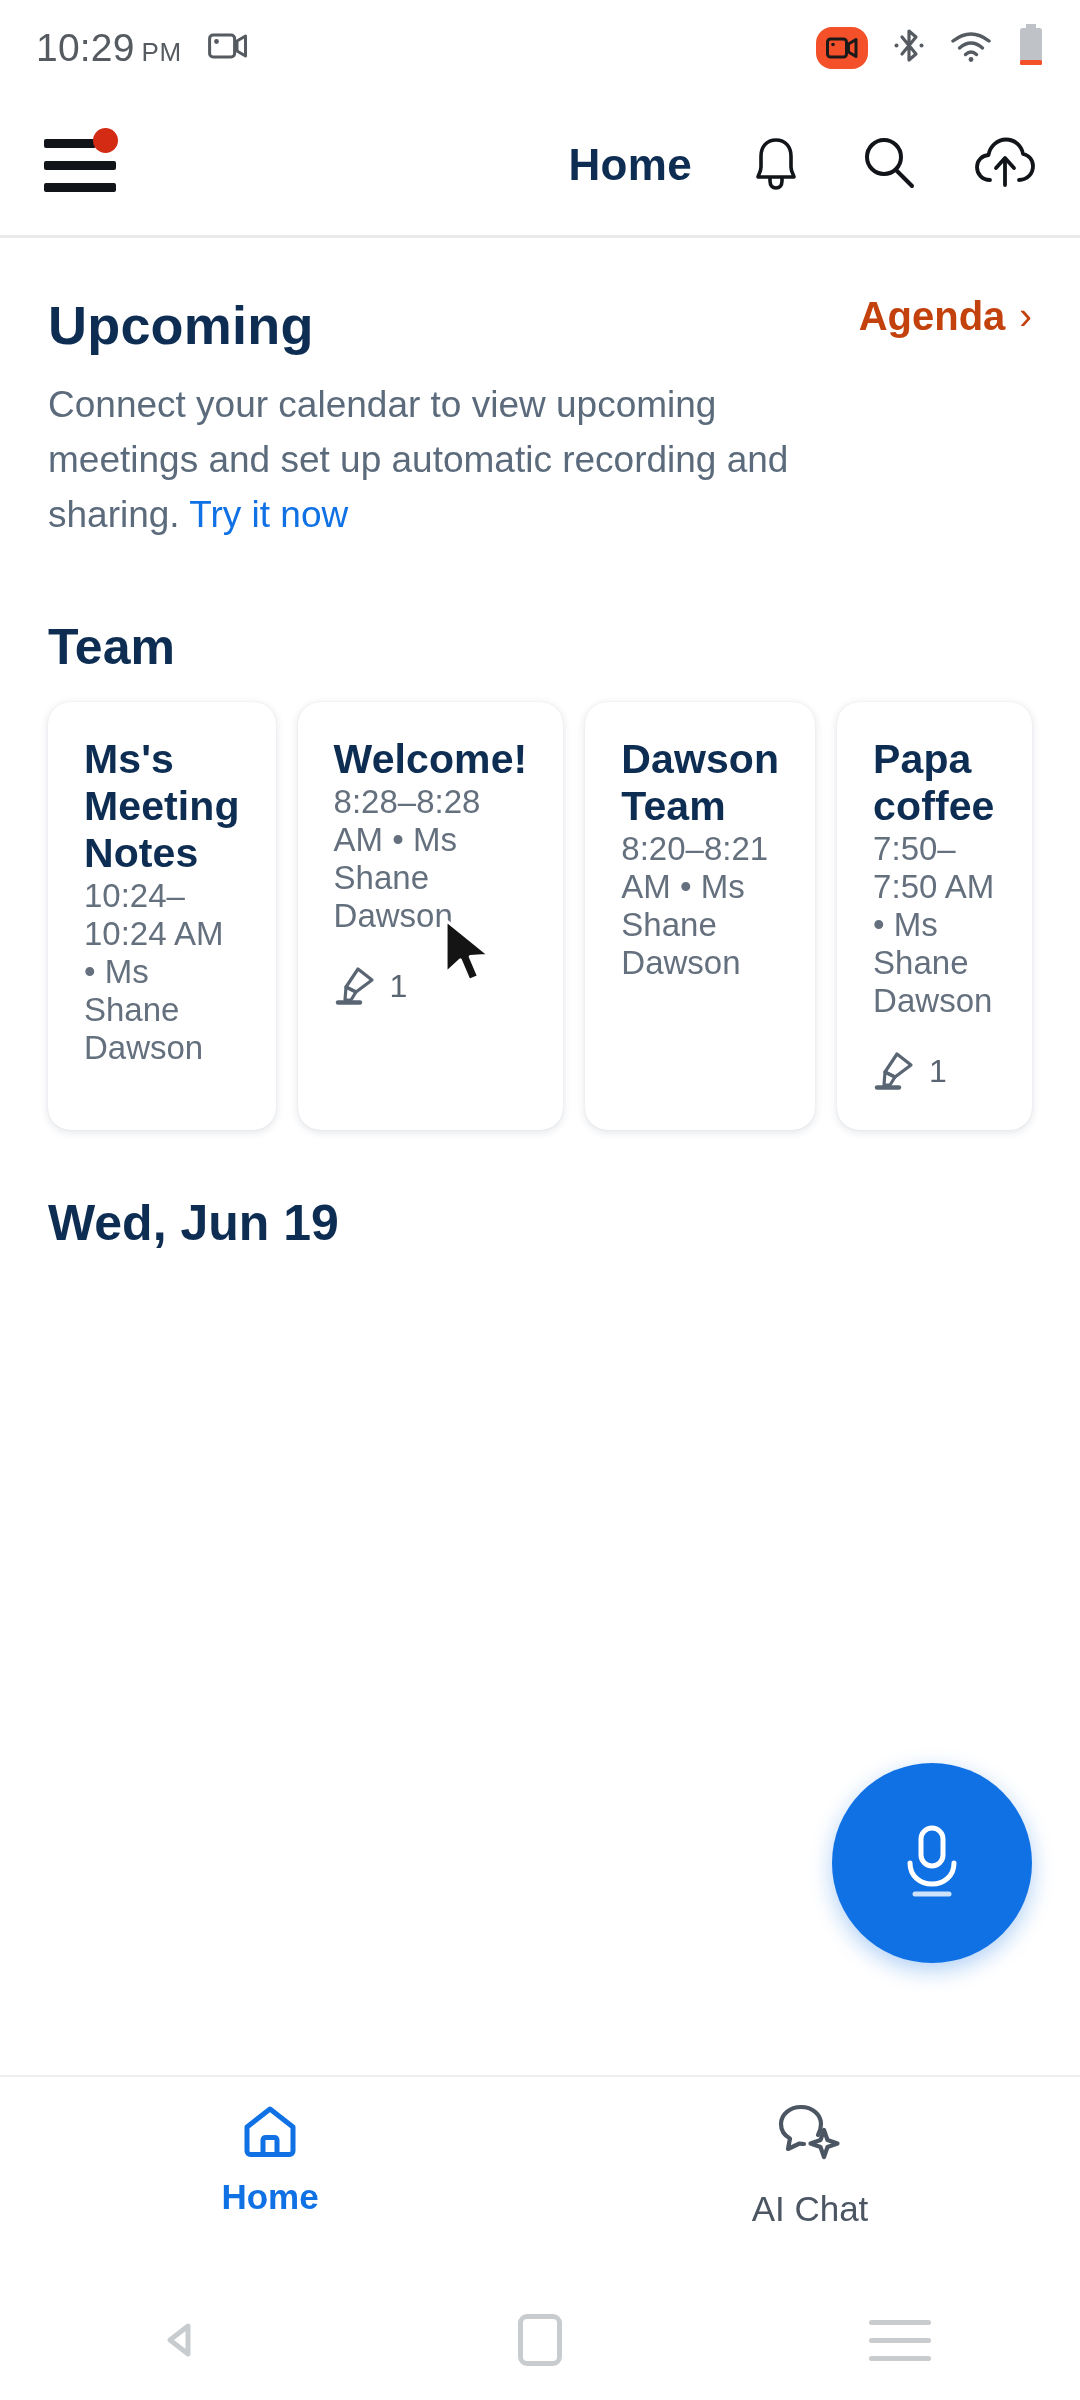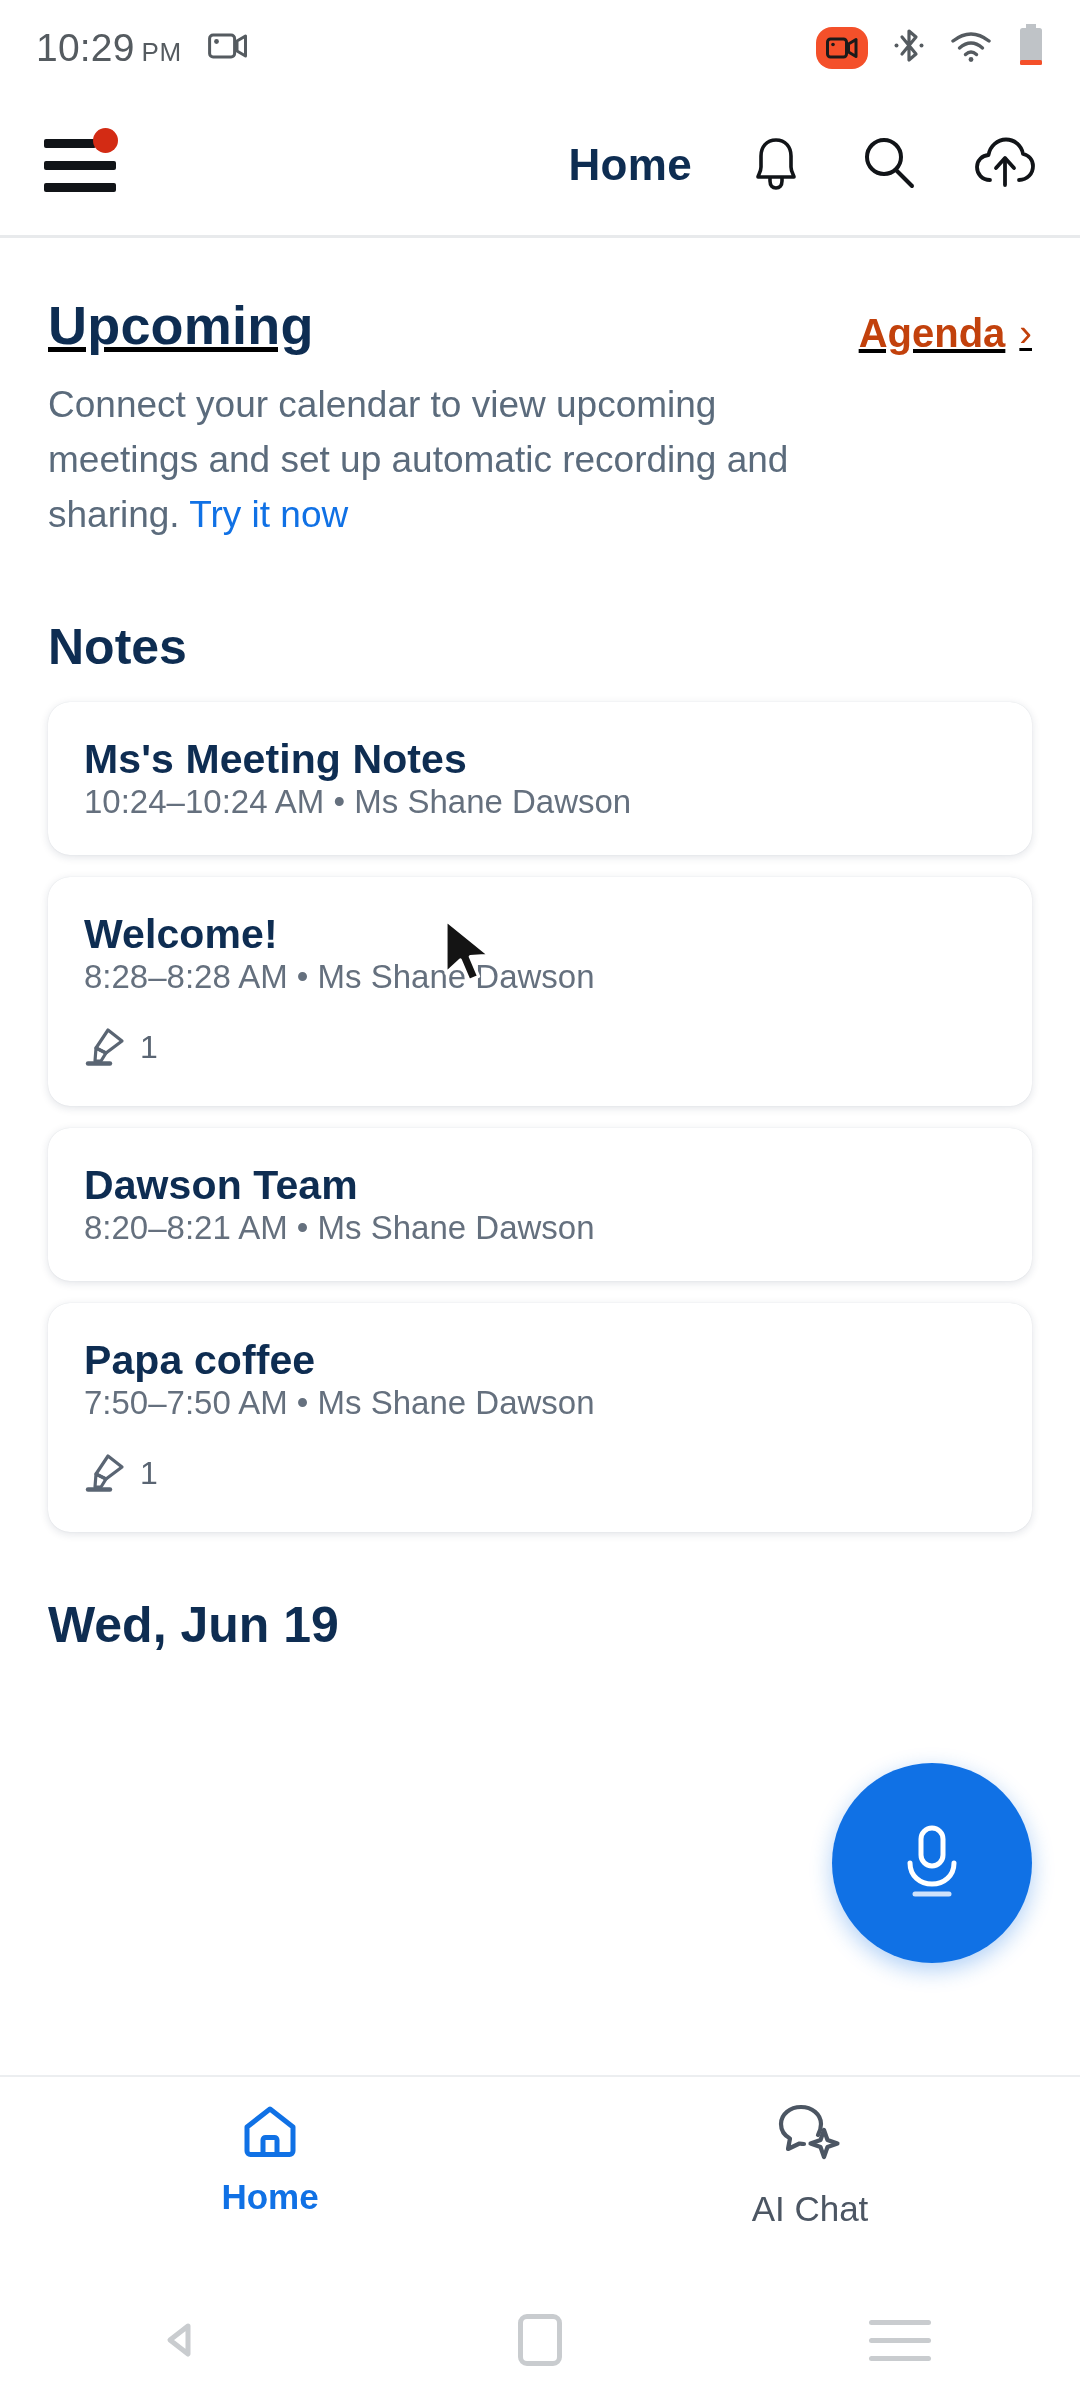--- a/index.html
+++ b/index.html
@@ -29,31 +29,31 @@
   .menu-dot { position:absolute; right:-2px; top:-6px; width:25px; height:25px; border-radius:50%; background:#d32b14; }
   .appbar-right { margin-left:auto; display:flex; align-items:center; gap:56px; }
   .app-title { font-size:44px; font-weight:700; color:#0e2d52; letter-spacing:.3px; }
 
   
   .hdr-divider { height:3px; background:#e8eaec; flex:0 0 auto; }
 
   
   .body { flex:1 1 auto; position:relative; overflow:hidden; }
 
-  .sec-row { display:flex; align-items:flex-end; padding:56px 48px 0 48px;text-decoration:underline; }
+  .sec-row { display:flex; align-items:flex-start; padding:56px 48px 0 48px; }
   .sec-title { font-size:54px; font-weight:700; color:#0e2d52; letter-spacing:.2px; }
   .agenda-link { margin-left:auto; font-size:40px; font-weight:700; color:#c2410c; display:flex; align-items:center; gap:14px; }
   .agenda-chev { font-size:38px; font-weight:400; }
 
   .blurb { padding:22px 48px 0 48px; font-size:37px; line-height:1.48; color:#5b6b7c; max-width:900px; }
   .blurb .link { color:#1071e5; }
 
   .today-title { padding:76px 48px 0 48px; font-size:50px; font-weight:700; color:#0e2d52; }
 
-  .cards { padding:26px 48px 0 48px; display:flex; flex-direction:column; gap:22px; }
+  .cards { padding:26px 48px 0 48px; display:flex; gap:22px; }
   .card {
     background:#ffffff; border-radius:22px;
     box-shadow:0 2px 9px rgba(20,40,70,.13), 0 0 1px rgba(20,40,70,.14);
     padding:34px 36px 34px 36px;
   }
   .card-title { font-size:41px; font-weight:700; color:#0e2d52; letter-spacing:.1px; }
   .card-meta { font-size:33px; color:#65707e; }
   .card-badges { margin-top:26px; display:flex; align-items:center; gap:12px; }
   .badge-count { font-size:32px; color:#5a6573; }
 
@@ -173,21 +173,21 @@
       <div class="agenda-link">
         <span>Agenda</span>
         <span class="agenda-chev">›</span>
       </div>
     </div>
 
     <div class="blurb">
       <span>Connect your calendar to view upcoming meetings and set up automatic recording and sharing. </span><span class="link">Try it now</span>
     </div>
 
-    <div class="today-title">Notes</div>
+    <div class="today-title">Team</div>
 
     <div class="cards">
 
       <div class="card">
         <div class="card-title">Ms's Meeting Notes</div>
         <div class="card-meta">10:24–10:24 AM  •  Ms Shane Dawson</div>
       </div>
 
       <div class="card">
         <div class="card-title">Welcome!</div>

